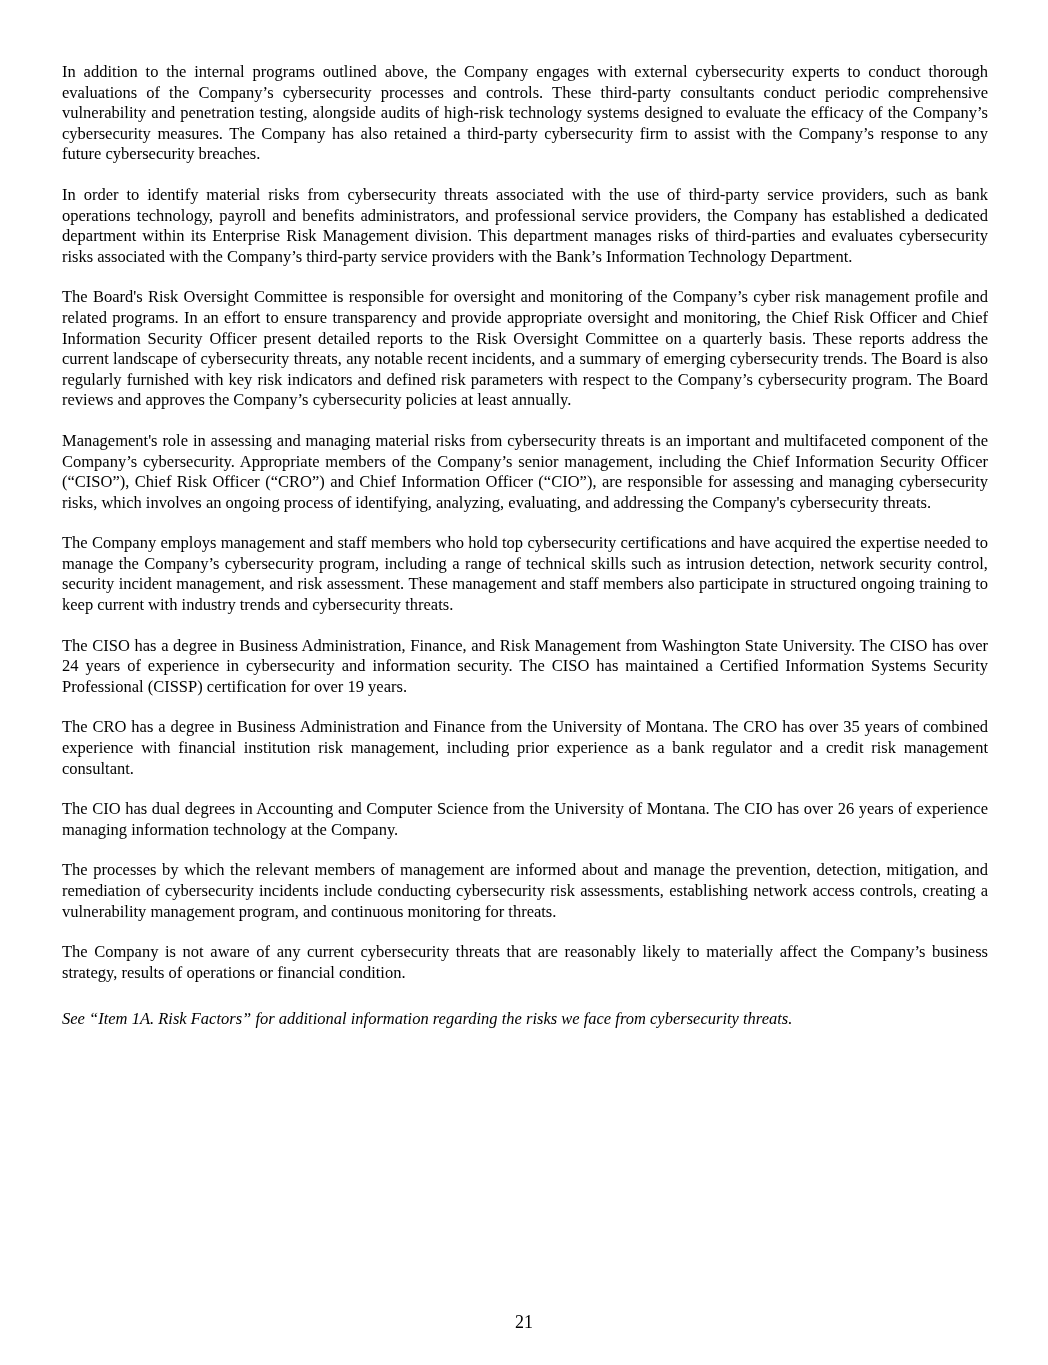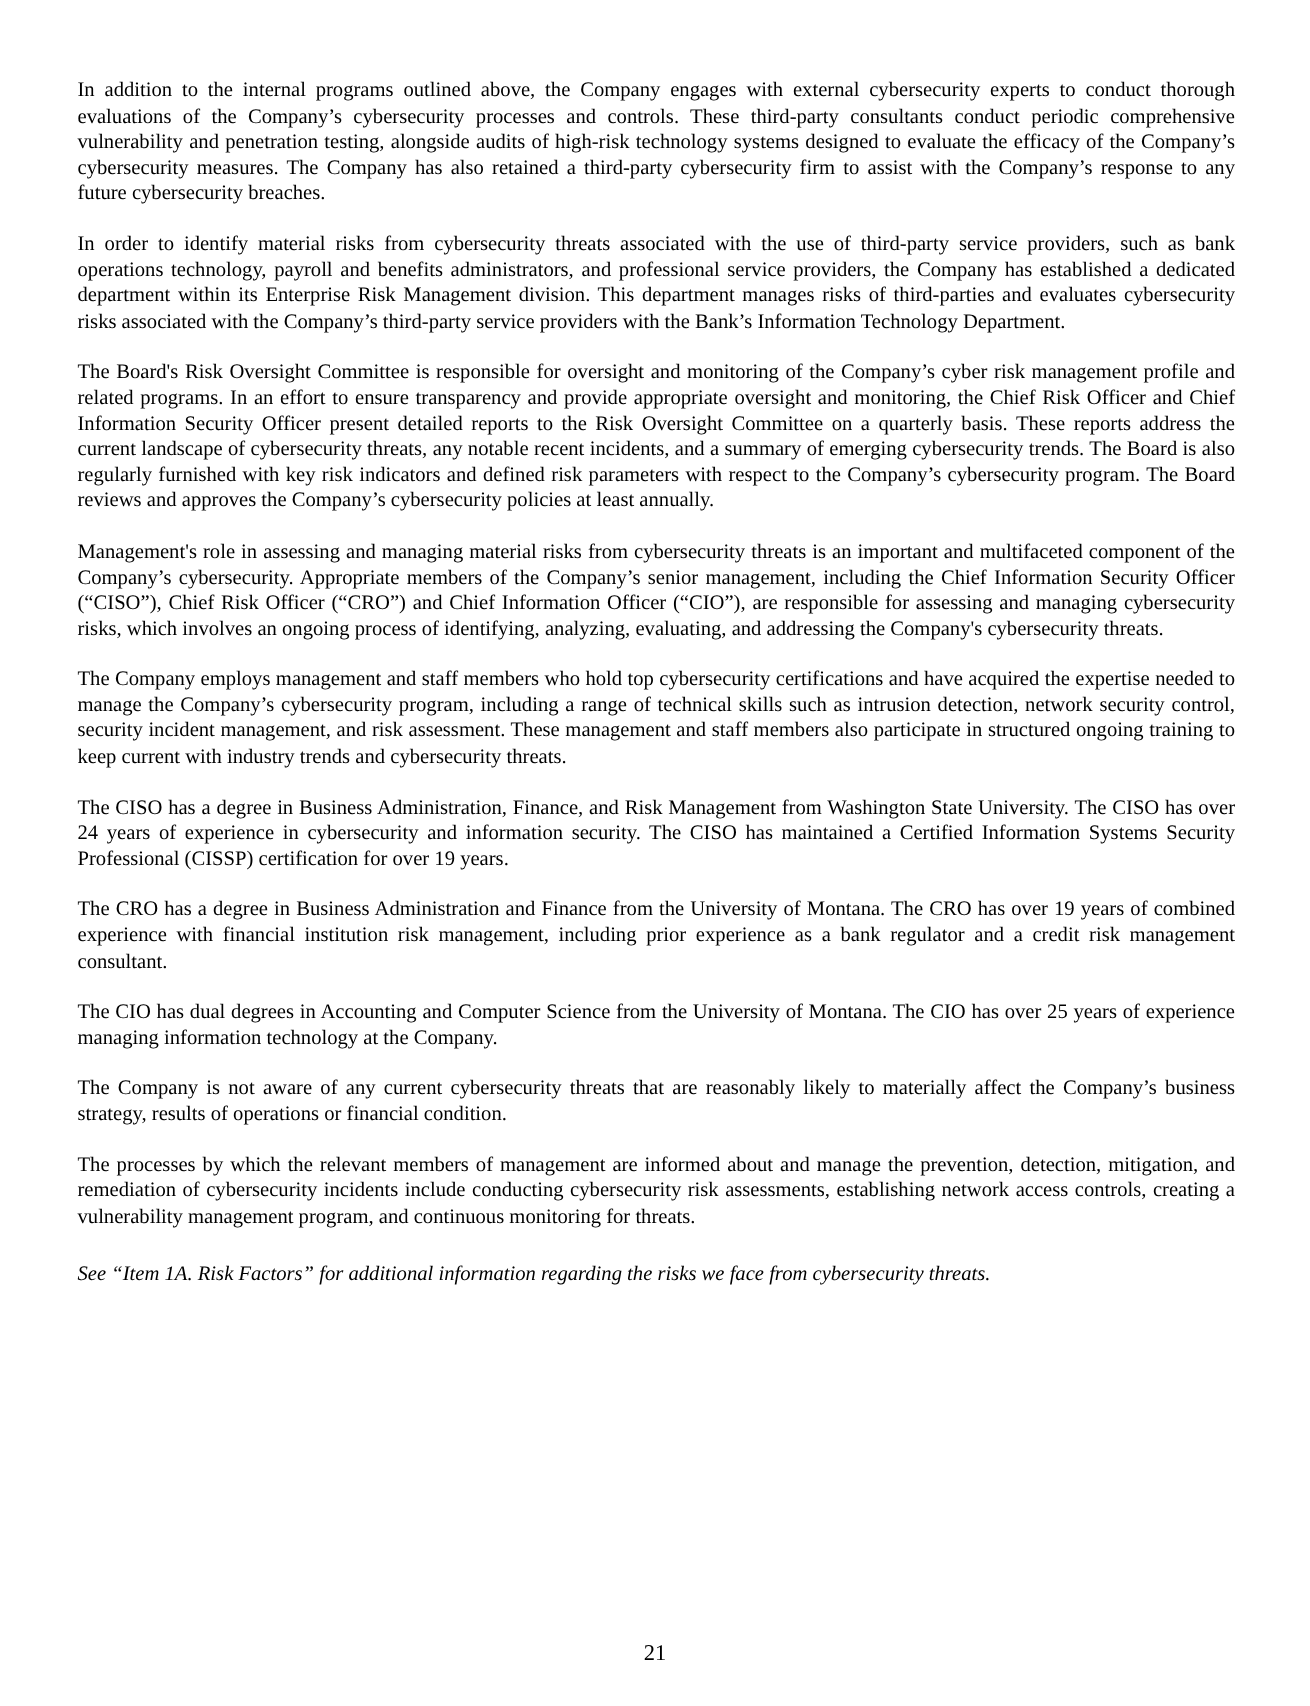--- a/index.html
+++ b/index.html
@@ -54,20 +54,20 @@
 <body>
 
 <div class="page">
   <div class="content">
     <p class="para">In addition to the internal programs outlined above, the Company engages with external cybersecurity experts to conduct thorough evaluations of the Company’s cybersecurity processes and controls. These third-party consultants conduct periodic comprehensive vulnerability and penetration testing, alongside audits of high-risk technology systems designed to evaluate the efficacy of the Company’s cybersecurity measures. The Company has also retained a third-party cybersecurity firm to assist with the Company’s response to any future cybersecurity breaches.</p>
     <p class="para">In order to identify material risks from cybersecurity threats associated with the use of third-party service providers, such as bank operations technology, payroll and benefits administrators, and professional service providers, the Company has established a dedicated department within its Enterprise Risk Management division. This department manages risks of third-parties and evaluates cybersecurity risks associated with the Company’s third-party service providers with the Bank’s Information Technology Department.</p>
     <p class="para">The Board's Risk Oversight Committee is responsible for oversight and monitoring of the Company’s cyber risk management profile and related programs. In an effort to ensure transparency and provide appropriate oversight and monitoring, the Chief Risk Officer and Chief Information Security Officer present detailed reports to the Risk Oversight Committee on a quarterly basis. These reports address the current landscape of cybersecurity threats, any notable recent incidents, and a summary of emerging cybersecurity trends. The Board is also regularly furnished with key risk indicators and defined risk parameters with respect to the Company’s cybersecurity program. The Board reviews and approves the Company’s cybersecurity policies at least annually.</p>
     <p class="para">Management's role in assessing and managing material risks from cybersecurity threats is an important and multifaceted component of the Company’s cybersecurity. Appropriate members of the Company’s senior management, including the Chief Information Security Officer (“CISO”), Chief Risk Officer (“CRO”) and Chief Information Officer (“CIO”), are responsible for assessing and managing cybersecurity risks, which involves an ongoing process of identifying, analyzing, evaluating, and addressing the Company's cybersecurity threats.</p>
     <p class="para">The Company employs management and staff members who hold top cybersecurity certifications and have acquired the expertise needed to manage the Company’s cybersecurity program, including a range of technical skills such as intrusion detection, network security control, security incident management, and risk assessment. These management and staff members also participate in structured ongoing training to keep current with industry trends and cybersecurity threats.</p>
     <p class="para">The CISO has a degree in Business Administration, Finance, and Risk Management from Washington State University. The CISO has over 24 years of experience in cybersecurity and information security. The CISO has maintained a Certified Information Systems Security Professional (CISSP) certification for over 19 years.</p>
-    <p class="para">The CRO has a degree in Business Administration and Finance from the University of Montana.  The CRO has over 19 years of combined experience with financial institution risk management, including prior experience as a bank regulator and a credit risk management consultant.</p>
-    <p class="para">The CIO has dual degrees in Accounting and Computer Science from the University of Montana.  The CIO has over 25 years of experience managing information technology at the Company.</p>
+    <p class="para">The CRO has a degree in Business Administration and Finance from the University of Montana.  The CRO has over 35 years of combined experience with financial institution risk management, including prior experience as a bank regulator and a credit risk management consultant.</p>
+    <p class="para">The CIO has dual degrees in Accounting and Computer Science from the University of Montana.  The CIO has over 26 years of experience managing information technology at the Company.</p>
+    <p class="para">The processes by which the relevant members of management are informed about and manage the prevention, detection, mitigation, and remediation of cybersecurity incidents include conducting cybersecurity risk assessments, establishing network access controls, creating a vulnerability management program, and continuous monitoring for threats.</p>
     <p class="para">The Company is not aware of any current cybersecurity threats that are reasonably likely to materially affect the Company’s business strategy, results of operations or financial condition.</p>
-    <p class="para">The processes by which the relevant members of management are informed about and manage the prevention, detection, mitigation, and remediation of cybersecurity incidents include conducting cybersecurity risk assessments, establishing network access controls, creating a vulnerability management program, and continuous monitoring for threats.</p>
     <p class="para gap-before">See “Item 1A. Risk Factors” for additional information regarding the risks we face from cybersecurity threats.</p>
   </div>
   <div class="page-number">21</div>
 </div>
 
 </body></html>

